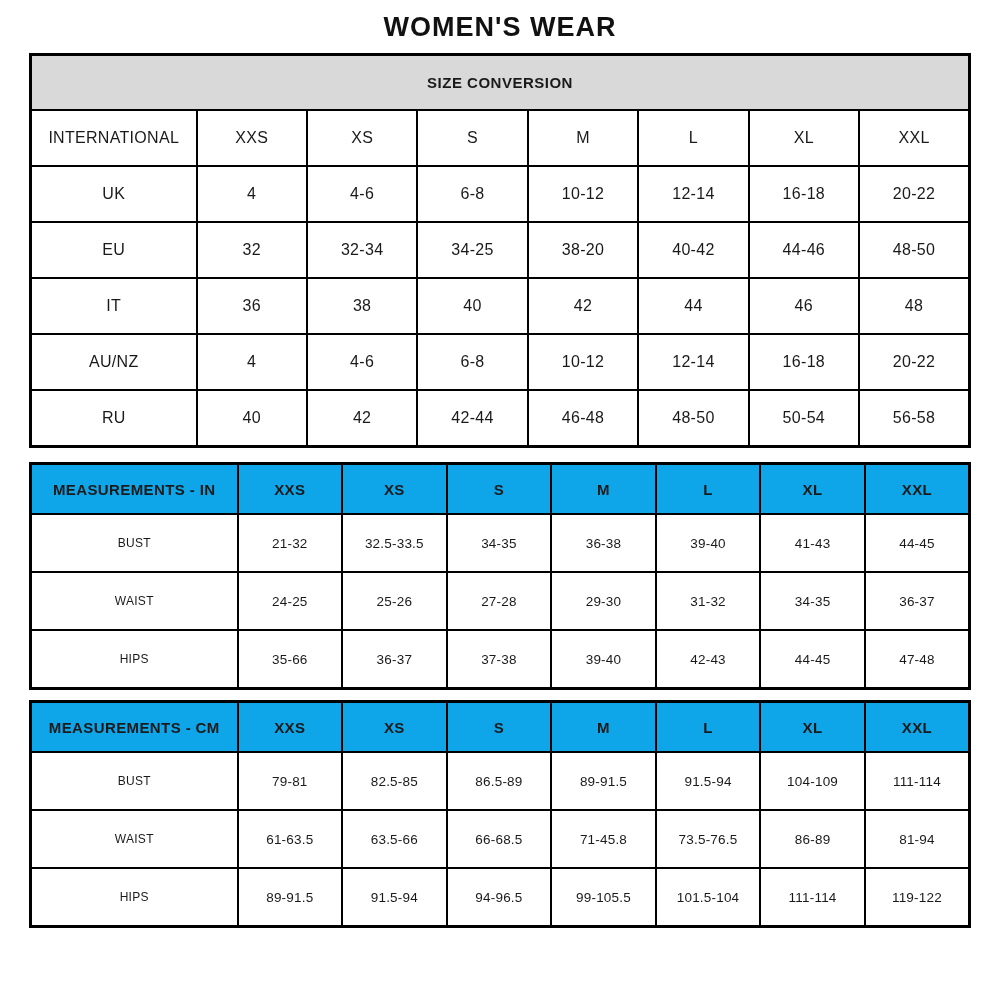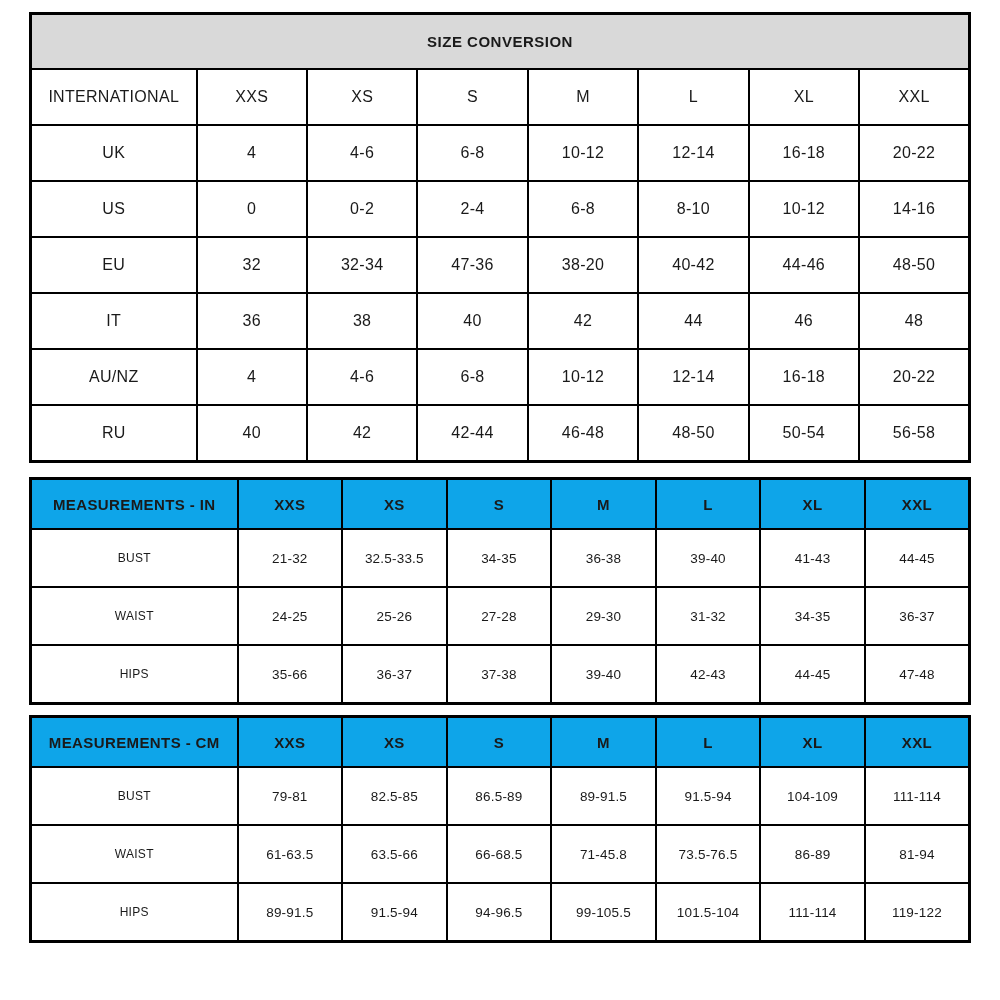--- a/index.html
+++ b/index.html
@@ -75,20 +75,21 @@
   .meas .data-row td.first-col {
     font-size: 12px;
     letter-spacing: 0.3px;
   }
 </style>
 </head>
 <body>
 
 <div class="page">
 
+  <h1 class="page-title">WOMEN'S WEAR</h1>
 
   <table class="conv">
     <colgroup>
         <col class="label-col">
         <col span="7">
       </colgroup>
   <tbody>
         <tr class="title-row">
           <td colspan="8" class="title-cell">SIZE CONVERSION</td>
         </tr>
@@ -106,34 +107,24 @@
           <td class="first-col">UK</td>
           <td class="data-cell">4</td>
           <td class="data-cell">4-6</td>
           <td class="data-cell">6-8</td>
           <td class="data-cell">10-12</td>
           <td class="data-cell">12-14</td>
           <td class="data-cell">16-18</td>
           <td class="data-cell">20-22</td>
         </tr>
         <tr class="data-row">
-          <td class="first-col">US</td>
-          <td class="data-cell">0</td>
-          <td class="data-cell">0-2</td>
-          <td class="data-cell">2-4</td>
-          <td class="data-cell">6-8</td>
-          <td class="data-cell">8-10</td>
-          <td class="data-cell">10-12</td>
-          <td class="data-cell">14-16</td>
-        </tr>
-        <tr class="data-row">
           <td class="first-col">EU</td>
           <td class="data-cell">32</td>
           <td class="data-cell">32-34</td>
-          <td class="data-cell">47-36</td>
+          <td class="data-cell">34-25</td>
           <td class="data-cell">38-20</td>
           <td class="data-cell">40-42</td>
           <td class="data-cell">44-46</td>
           <td class="data-cell">48-50</td>
         </tr>
         <tr class="data-row">
           <td class="first-col">IT</td>
           <td class="data-cell">36</td>
           <td class="data-cell">38</td>
           <td class="data-cell">40</td>

